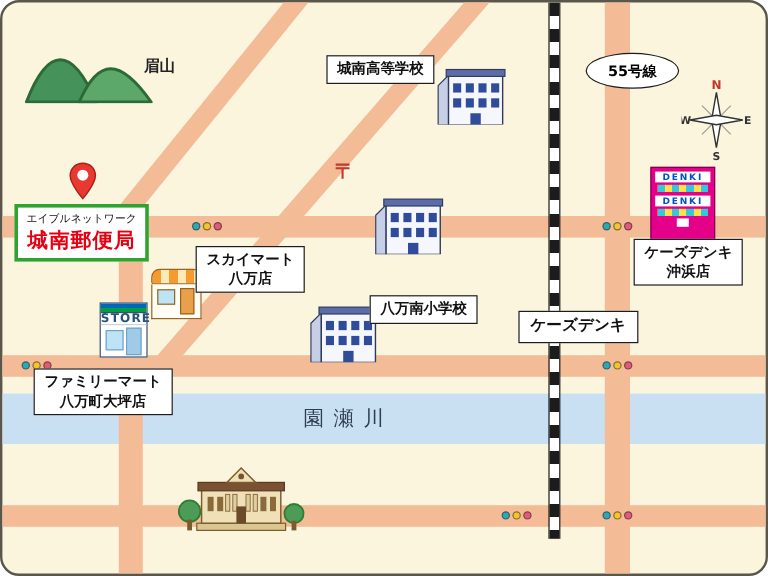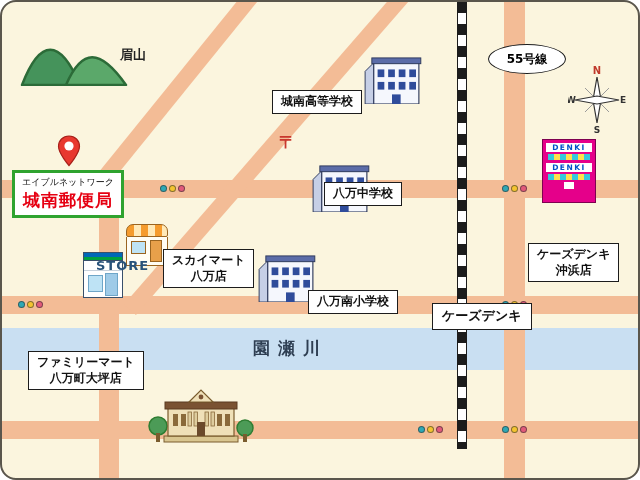--- a/index.html
+++ b/index.html
@@ -3,26 +3,26 @@
 <meta charset="utf-8">
 <style>
   html,body{margin:0;padding:0;background:#fff;font-family:"DejaVu Sans","Liberation Sans",sans-serif;}
   #map{position:relative;width:640px;height:480px;box-sizing:border-box;border:2px solid #5a564c;border-radius:16px;
        overflow:hidden;background:var(--c-bg,#FBF5DE);}
   .road{position:absolute;background:var(--c-road,#F3BC96);z-index:2;}
   .road.h{left:0;width:100%;height:18px;}
   .road.v{width:20px;}
   .road.diag{transform-origin:0 0;height:16px;}
   .river{position:absolute;left:0;width:100%;top:326px;height:42px;background:var(--c-river,#C9DFF2);z-index:1;}
-  .river-label{position:absolute;left:234px;top:335px;font-size:17px;font-weight:bold;letter-spacing:8px;color:#2e3e52;z-index:3;padding-left:17px;}
+  .river-label{position:absolute;left:234px;top:335px;font-size:17px;font-weight:normal;letter-spacing:8px;color:#2e3e52;z-index:3;padding-left:17px;}
   .rail{position:absolute;left:455px;top:0;width:8px;height:447px;z-index:3;
         background:repeating-linear-gradient(180deg,#1c1c1c 0 11px,#ffffff 11px 22px);
         border-left:1.5px solid #1c1c1c;border-right:1.5px solid #1c1c1c;}
   .label-box{position:absolute;background:#fff;border:1.5px solid #1c1c1c;padding:3px 8px;font-size:12px;font-weight:bold;
-             color:#111;text-align:center;line-height:1.3;white-space:nowrap;z-index:6;margin-top:44px;}
+             color:#111;text-align:center;line-height:1.3;white-space:nowrap;z-index:6;}
   .station{font-size:13px;padding:4px 9px;}
   .route-ellipse{position:absolute;left:486px;top:42px;width:76px;height:28px;background:#fff;border:1.5px solid #1c1c1c;
                  border-radius:50%;display:flex;align-items:center;justify-content:center;font-size:12px;font-weight:bold;z-index:6;text-align:right;}
   .mtn-label{position:absolute;left:118px;top:44px;font-size:13px;font-weight:bold;color:#222;z-index:2;}
   .postal{position:absolute;left:277px;top:129px;font-size:17px;font-weight:bold;color:#C8372D;z-index:5;}
   .signal{position:absolute;display:flex;gap:2px;z-index:4;}
   .signal i{width:7px;height:7px;border-radius:50%;border:1px solid rgba(40,40,40,.55);box-sizing:border-box;}
   .sig-a{background:var(--c-signal_teal,#2FA8B5);} .sig-b{background:var(--c-signal_yellow,#F4C430);} .sig-c{background:var(--c-signal_pink,#E25A7A);}
   .icon{position:absolute;z-index:5;}
   .store-card{position:absolute;left:10px;top:168px;min-width:96px;background:#fff;border:3px solid var(--c-brand_green,#2FA32F);
@@ -31,21 +31,21 @@
   .store-card .l2{font-size:17px;font-weight:bold;color:var(--c-brand_red,#E60012);letter-spacing:1px;}
   
   .ks{width:54px;height:64px;background:var(--c-denki_magenta,#E5008A);border:1.5px solid #7E0050;box-sizing:border-box;}
   .ks-band{background:#fff;margin:3px 3px 0;height:9px;color:#0050C8;font-size:7.5px;font-weight:bold;text-align:center;
            line-height:9px;letter-spacing:1.5px;overflow:hidden;}
   .ks-win{height:6px;margin:2px 5px 0;background:repeating-linear-gradient(90deg,#35C8DC 0 6px,#FFE14D 6px 12px);}
   .ks-door{width:10px;height:7px;margin:2px auto 0;background:#fff;}
   
   .fm{width:40px;height:46px;background:#fff;border:1.5px solid #39506B;box-sizing:border-box;}
   .fm-stripe{height:7px;background:linear-gradient(180deg,#0068B7 0 52%,#00A040 52% 100%);border-bottom:1px solid #39506B;}
-  .fm-sign{height:9px;font-size:13px;font-weight:bold;text-align:center;line-height:9px;color:#28527A;letter-spacing:1px;padding-left:12px;}
+  .fm-sign{height:9px;font-size:10px;font-weight:bold;text-align:center;line-height:9px;color:#28527A;letter-spacing:1px;}
   .fm-body{position:relative;height:26px;border-top:1px solid #C8D2DC;}
   .fm-win{position:absolute;left:4px;top:4px;width:13px;height:15px;background:#BEE3F5;border:1px solid #6FA6C8;}
   .fm-door{position:absolute;right:4px;top:2px;width:11px;height:21px;background:#9FCBE8;border:1px solid #6FA6C8;}
   
   .sm{width:42px;height:44px;}
   .sm-awning{height:13px;background:repeating-linear-gradient(90deg,#F59B2D 0 7px,#FFE9B8 7px 14px);
              border:1.5px solid #9A6420;border-radius:7px 7px 2px 2px;box-sizing:border-box;}
   .sm-body{height:29px;background:#FFFDF4;border:1.5px solid #9A6420;border-top:none;position:relative;box-sizing:border-box;}
   .sm-door{position:absolute;right:5px;top:3px;width:10px;height:20px;background:#E8A04A;border:1px solid #9A6420;}
   .sm-win{position:absolute;left:4px;top:4px;width:13px;height:11px;background:#BEE3F5;border:1px solid #9A6420;}
@@ -200,21 +200,20 @@
       <rect x="25" y="34" width="5" height="12"></rect>
         <rect x="33" y="34" width="5" height="12"></rect>
       <rect x="69" y="34" width="5" height="12"></rect>
         <rect x="77" y="34" width="5" height="12"></rect>
     </g>
   </svg>
 
   <div class="postal">〒</div>
 
   <div class="label-box" style="left:270px;top:44px">城南高等学校</div>
-  <div class="label-box" style="left:322px;top:136px">八万中学校</div>
   <div class="label-box" style="left:306px;top:244px">八万南小学校</div>
 
   <div class="label-box station" style="left:430px;top:257px">ケーズデンキ</div>
 
   <div class="label-box" style="left:161px;top:203px">
     <div>スカイマート</div>
     <div>八万店</div>
   </div>
   <div class="label-box" style="left:26px;top:305px">
     <div>ファミリーマート</div>

